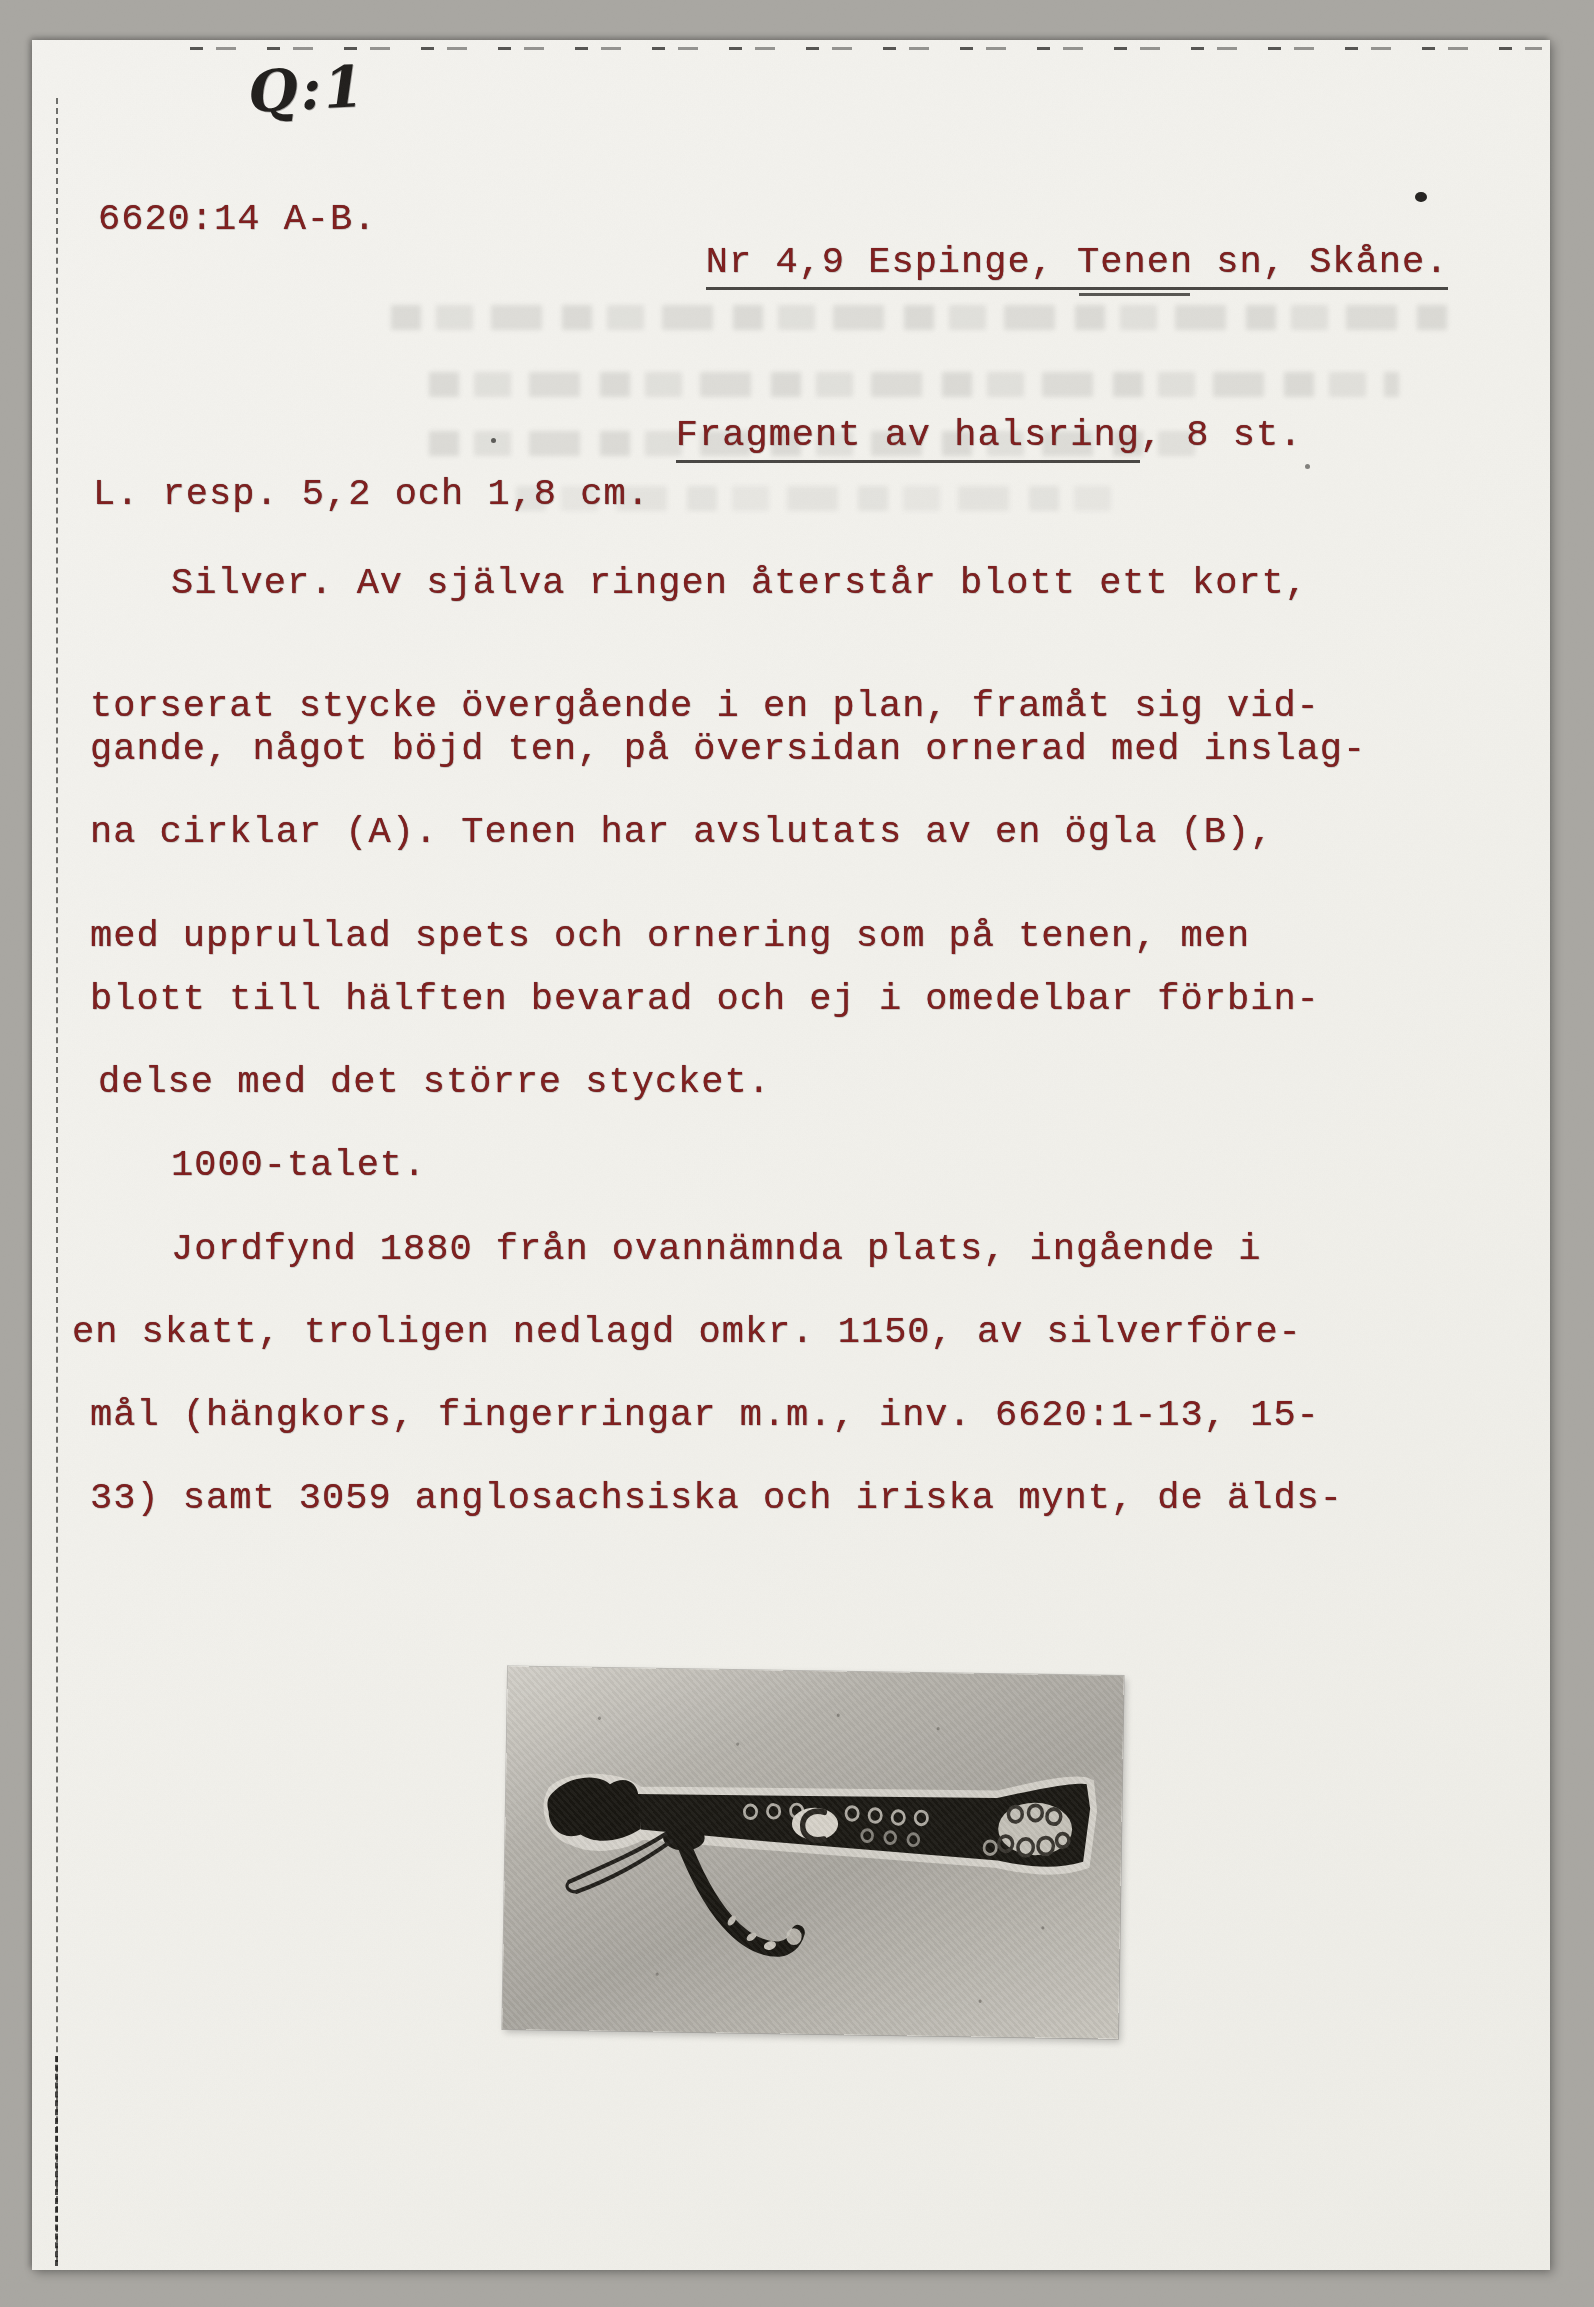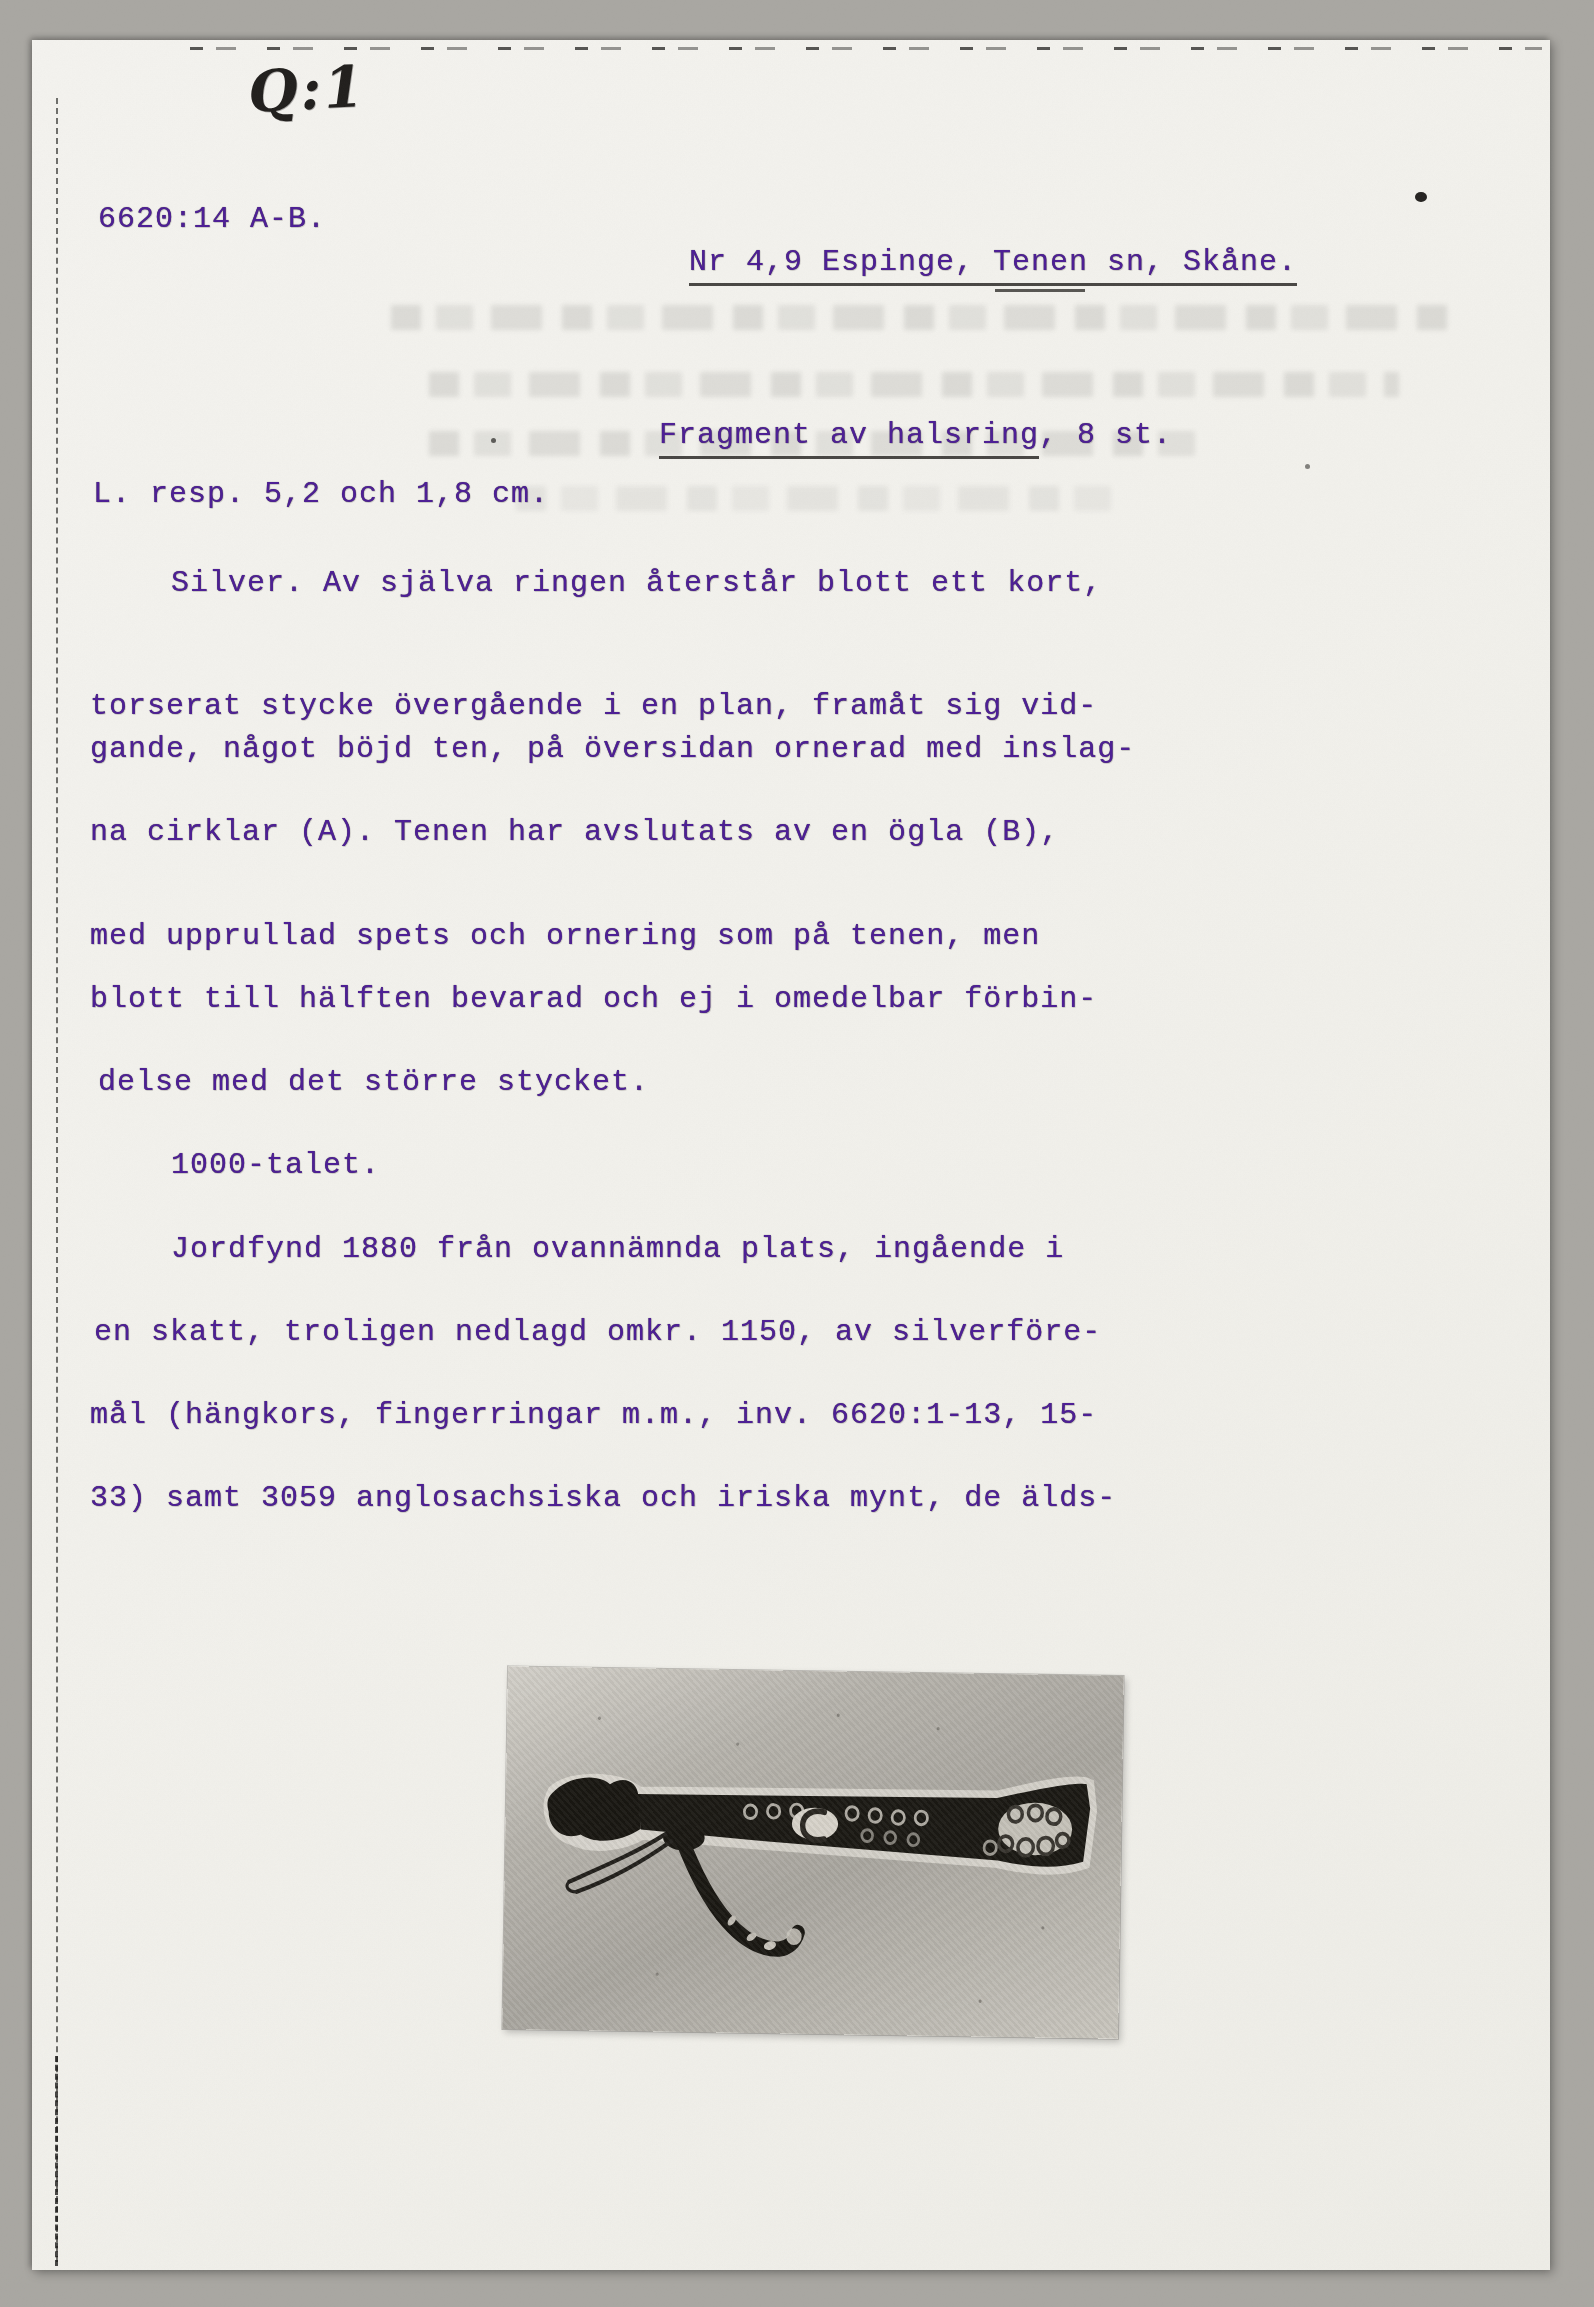--- a/index.html
+++ b/index.html
@@ -29,22 +29,22 @@
     border-left:3.3px dashed rgba(22,21,19,.78);
   }
   .annotation {
     position:absolute; left:248px; top:55px;
     font-family:"DejaVu Serif", serif; font-style:italic; font-weight:bold;
     font-size:57px; color:#201e1c; transform:rotate(-3deg);
     letter-spacing:2.5px; text-shadow:0.8px 0.8px 0 rgba(32,30,28,.35);
   }
   .line {
     position:absolute; white-space:pre;
-    font-size:30px; line-height:43px; letter-spacing:1px;
-    color:#4c1d95;
+    font-size:37px; line-height:43px; letter-spacing:1px;
+    color:#7f1d1d;
     text-shadow:0 0 0.8px rgba(54,52,50,.9), 0.8px 0.8px 0 rgba(54,52,50,.14);
   }
   .u { border-bottom:3.3px solid rgba(48,46,43,.88); padding-bottom:4.2px; }
   .hurva { position:relative; }
   .hurva::after {
     content:""; position:absolute; left:1.7px; right:3.3px; bottom:-13.3px; height:3.3px;
     background:rgba(48,46,43,.8); filter:blur(0.2px);
   }
   .ghost {
     position:absolute; height:25px;
@@ -102,21 +102,21 @@
 
   <div class="line" style="left:171px; top:562px;">Silver. Av själva ringen återstår blott ett kort,</div>
   <div class="line" style="left:90px; top:645px;margin-top:40px;">torserat stycke övergående i en plan, framåt sig vid-</div>
   <div class="line" style="left:90px; top:728px;">gande, något böjd ten, på översidan ornerad med inslag-</div>
   <div class="line" style="left:90px; top:811px;">na cirklar (A). Tenen har avslutats av en ögla (B),</div>
   <div class="line" style="left:90px; top:895px;margin-top:20px;">med upprullad spets och ornering som på tenen, men</div>
   <div class="line" style="left:90px; top:978px;">blott till hälften bevarad och ej i omedelbar förbin-</div>
   <div class="line" style="left:98px; top:1061px;">delse med det större stycket.</div>
   <div class="line" style="left:171px; top:1144px;">1000-talet.</div>
   <div class="line" style="left:171px; top:1228px;">Jordfynd 1880 från ovannämnda plats, ingående i</div>
-  <div class="line" style="left:94px; top:1311px;">en skatt, troligen nedlagd omkr. 1150, av silverföre-</div>
+  <div class="line" style="left:72px; top:1311px;">en skatt, troligen nedlagd omkr. 1150, av silverföre-</div>
   <div class="line" style="left:90px; top:1394px;">mål (hängkors, fingerringar m.m., inv. 6620:1-13, 15-</div>
   <div class="line" style="left:90px; top:1477px;">33) samt 3059 anglosachsiska och iriska mynt, de älds-</div>
 
   <div class="speck" style="left:1415px; top:192px; width:11.7px; height:10px;"></div>
   <div class="speck" style="left:491px;  top:438px; width:5px;  height:5px; opacity:.7;"></div>
   <div class="speck" style="left:1305px; top:464px; width:5px;  height:5px; opacity:.55;"></div>
 
   <div class="photo">
     <svg viewBox="0 0 800 430" preserveAspectRatio="none">
 

